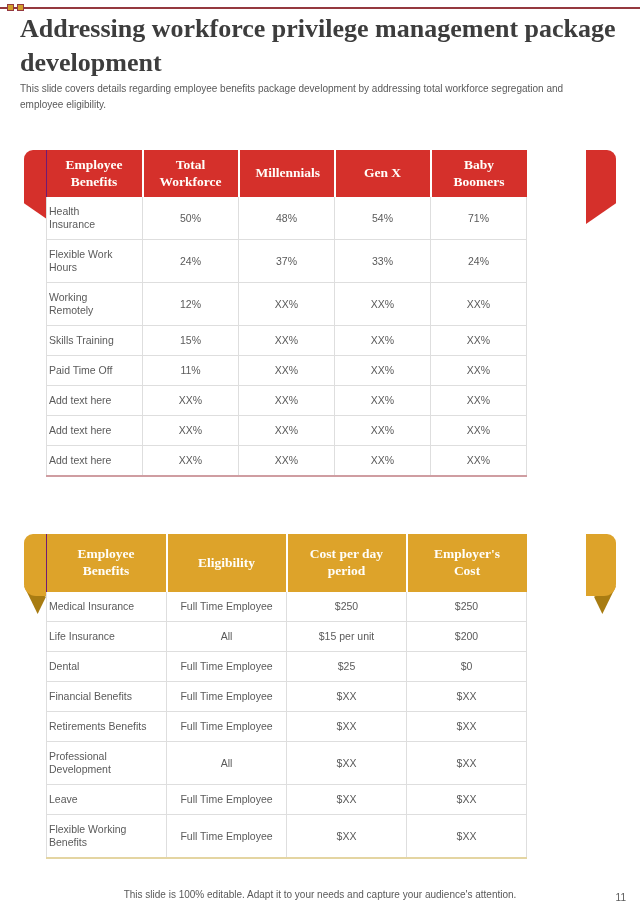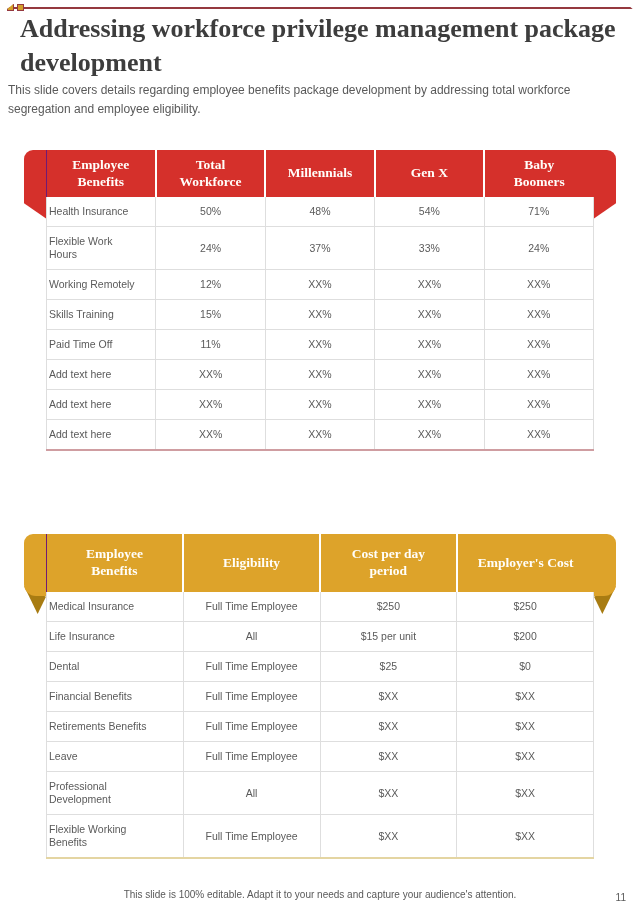--- a/index.html
+++ b/index.html
@@ -1,38 +1,38 @@
 <!DOCTYPE html>
 <html><head>
 <meta charset="utf-8">
 <style>
   html,body{margin:0;padding:0;background:#fff;}
   .slide{
     position:relative;width:640px;height:924px;background:#ffffff;
-    font-family:"Liberation Sans",sans-serif;overflow:hidden;border-radius:28px;
+    font-family:"Liberation Sans",sans-serif;overflow:hidden;
   }
   
   .top-rule{position:absolute;top:7px;left:0;width:640px;height:2px;background:#95393f;}
   .accent-square{position:absolute;top:4px;width:7px;height:7px;background:#d2a02a;border:1px solid #95393f;box-sizing:border-box;}
   .sq1{left:7px;}.sq2{left:17px;}
   
   .page-title{
     position:absolute;top:12px;left:20px;width:604px;margin:0;
     font-family:"Liberation Serif",serif;font-weight:bold;
     font-size:26px;line-height:1.32;color:#3d3d3d;
   }
   .page-subtitle{
-    position:absolute;top:81px;left:8px;width:586px;margin:0;
-    font-size:12px;line-height:1.55;color:#595959;
+    position:absolute;top:81px;left:20px;width:586px;margin:0;
+    font-size:10px;line-height:1.55;color:#595959;
   }
   
   .tablewrap{position:absolute;left:46px;width:548px;}
   .t1{top:150px;}
   .t2{top:534px;}
-  table{width:548px;border-collapse:collapse;table-layout:fixed;position:relative;z-index:2;background:#701a75;}
+  table{width:481px;border-collapse:collapse;table-layout:fixed;position:relative;z-index:2;background:#701a75;}
   .t1 table{border-bottom:2px solid #cf9da1;}
   .t2 table{border-bottom:2px solid #e4d5a2;}
   th{
     font-family:"Liberation Serif",serif;font-weight:bold;font-size:13.5px;line-height:1.25;
     color:#fffefa;border:none;vertical-align:middle;
   }
   .t1 th{background:#d5302b;height:47px;padding:0 16px;}
   .t2 th{background:#dda32a;height:58px;padding:0 18px;}
   th + th{border-left:2px solid #ffffff;}
   td{
@@ -187,28 +187,28 @@
             <td>$XX</td>
             <td>$XX</td>
           </tr>
           <tr>
             <td>Retirements Benefits</td>
             <td>Full Time Employee</td>
             <td>$XX</td>
             <td>$XX</td>
           </tr>
           <tr>
-            <td>Leave</td>
-            <td>Full Time Employee</td>
-            <td>$XX</td>
-            <td>$XX</td>
-          </tr>
-          <tr>
             <td>Professional Development</td>
             <td>All</td>
+            <td>$XX</td>
+            <td>$XX</td>
+          </tr>
+          <tr>
+            <td>Leave</td>
+            <td>Full Time Employee</td>
             <td>$XX</td>
             <td>$XX</td>
           </tr>
           <tr>
             <td>Flexible Working Benefits</td>
             <td>Full Time Employee</td>
             <td>$XX</td>
             <td>$XX</td>
           </tr>
         </tbody>

